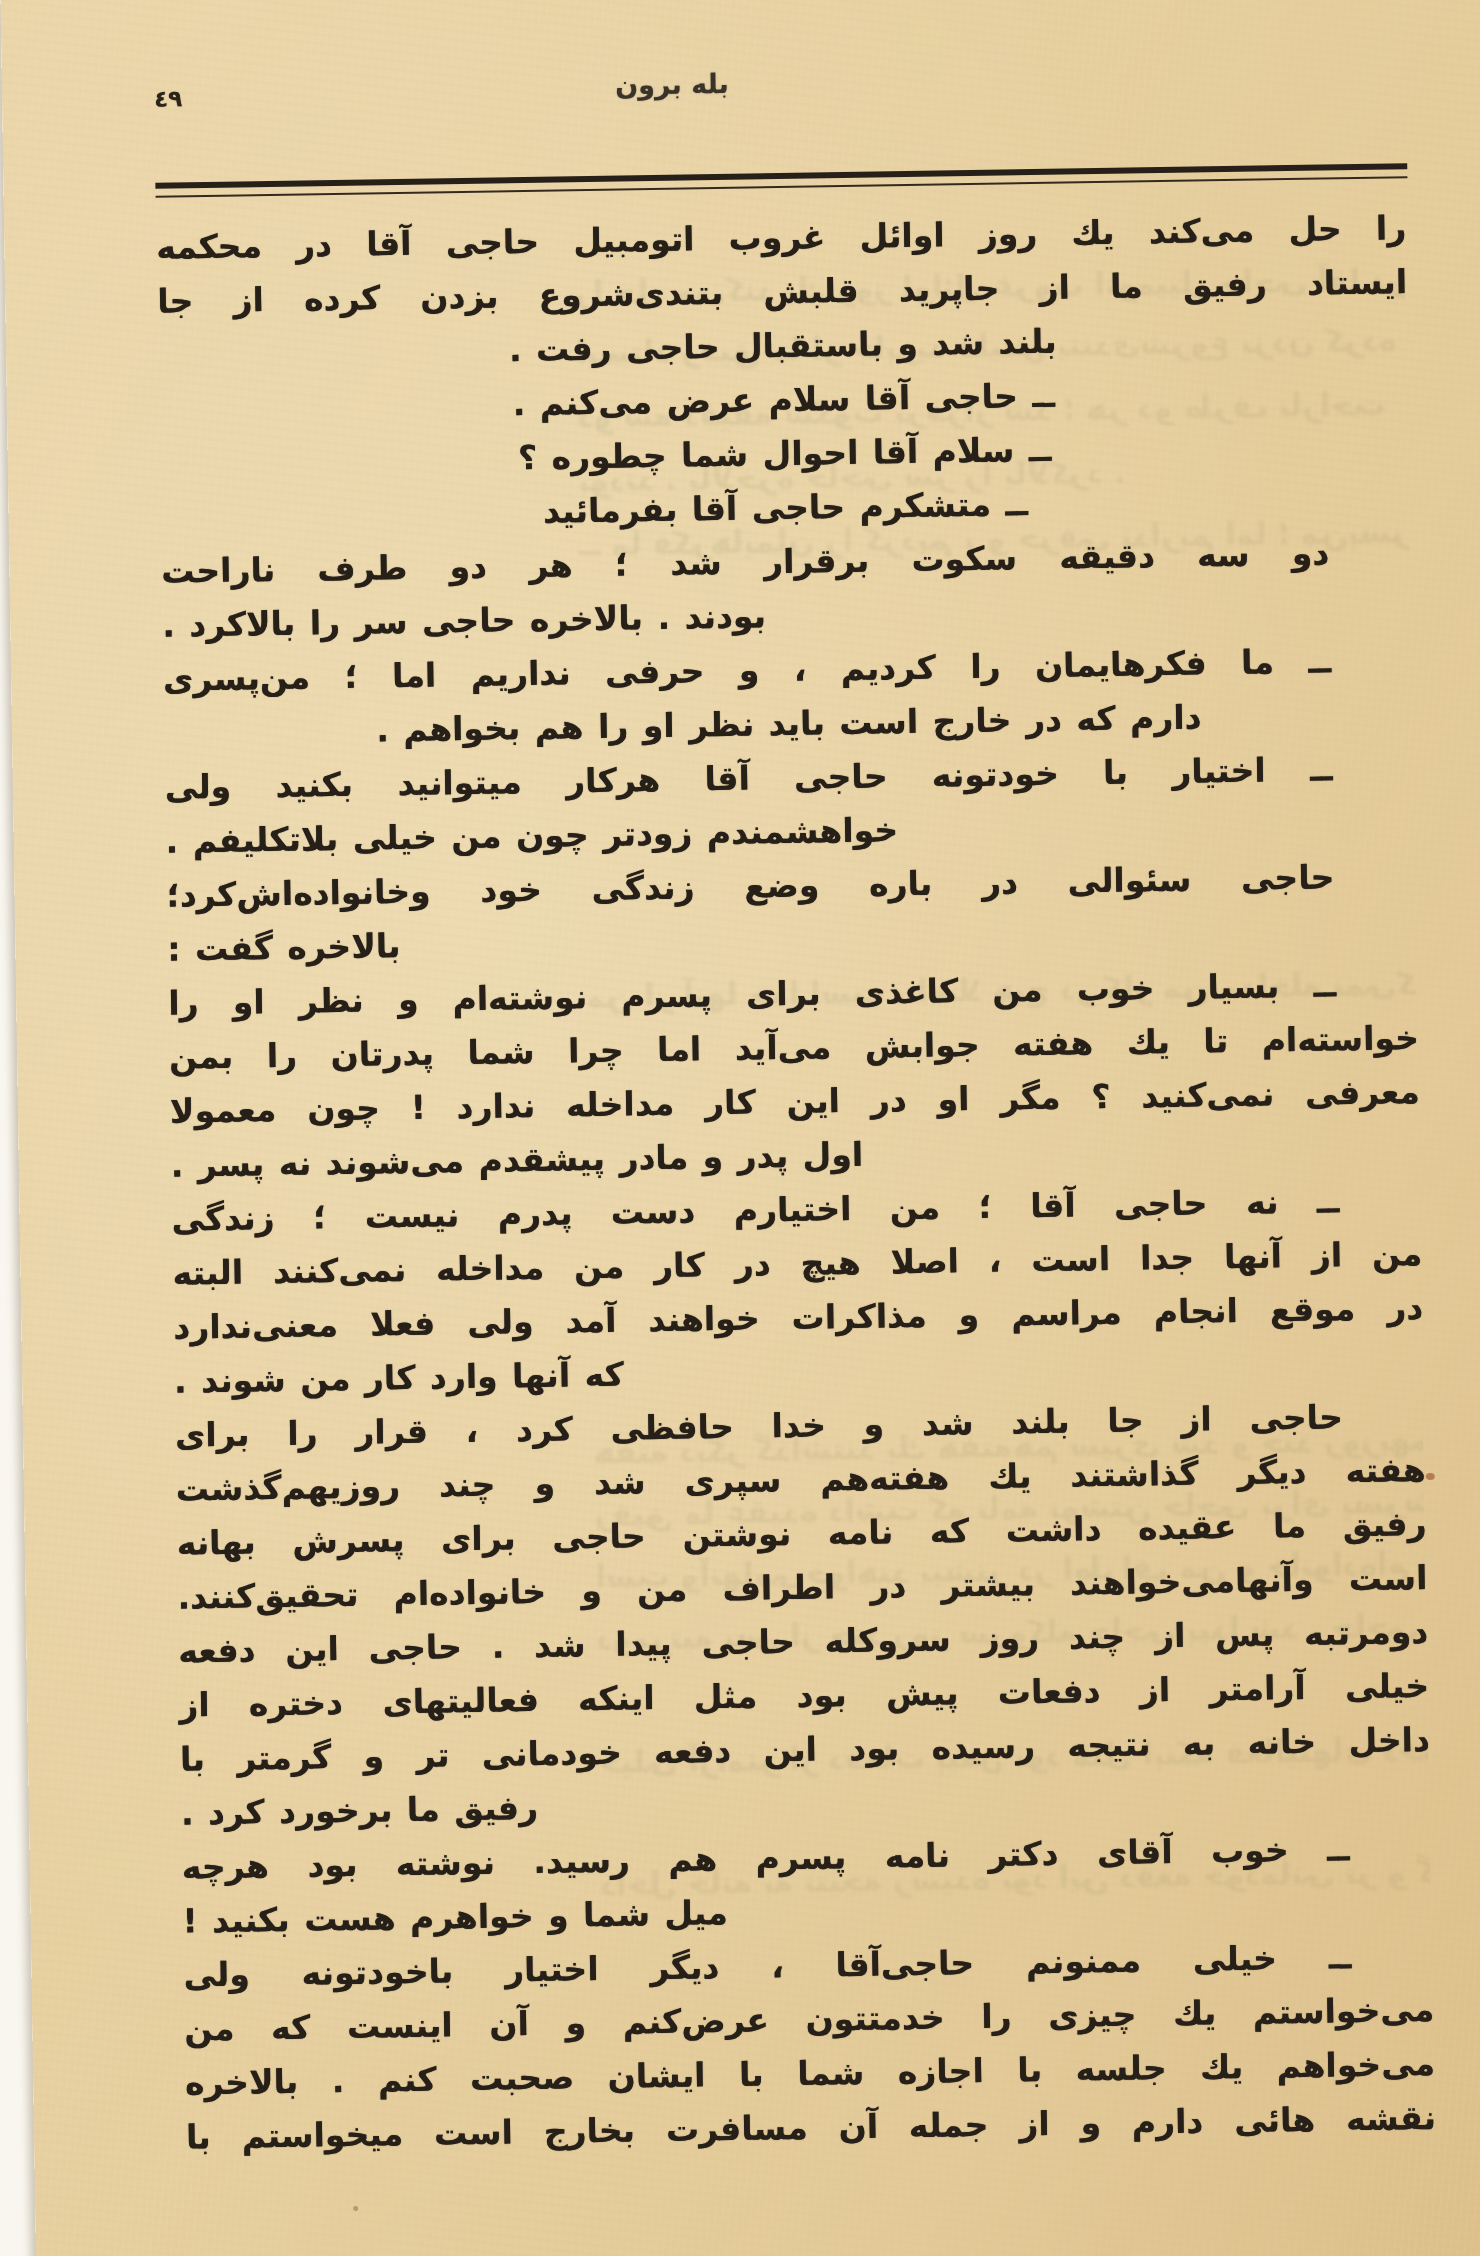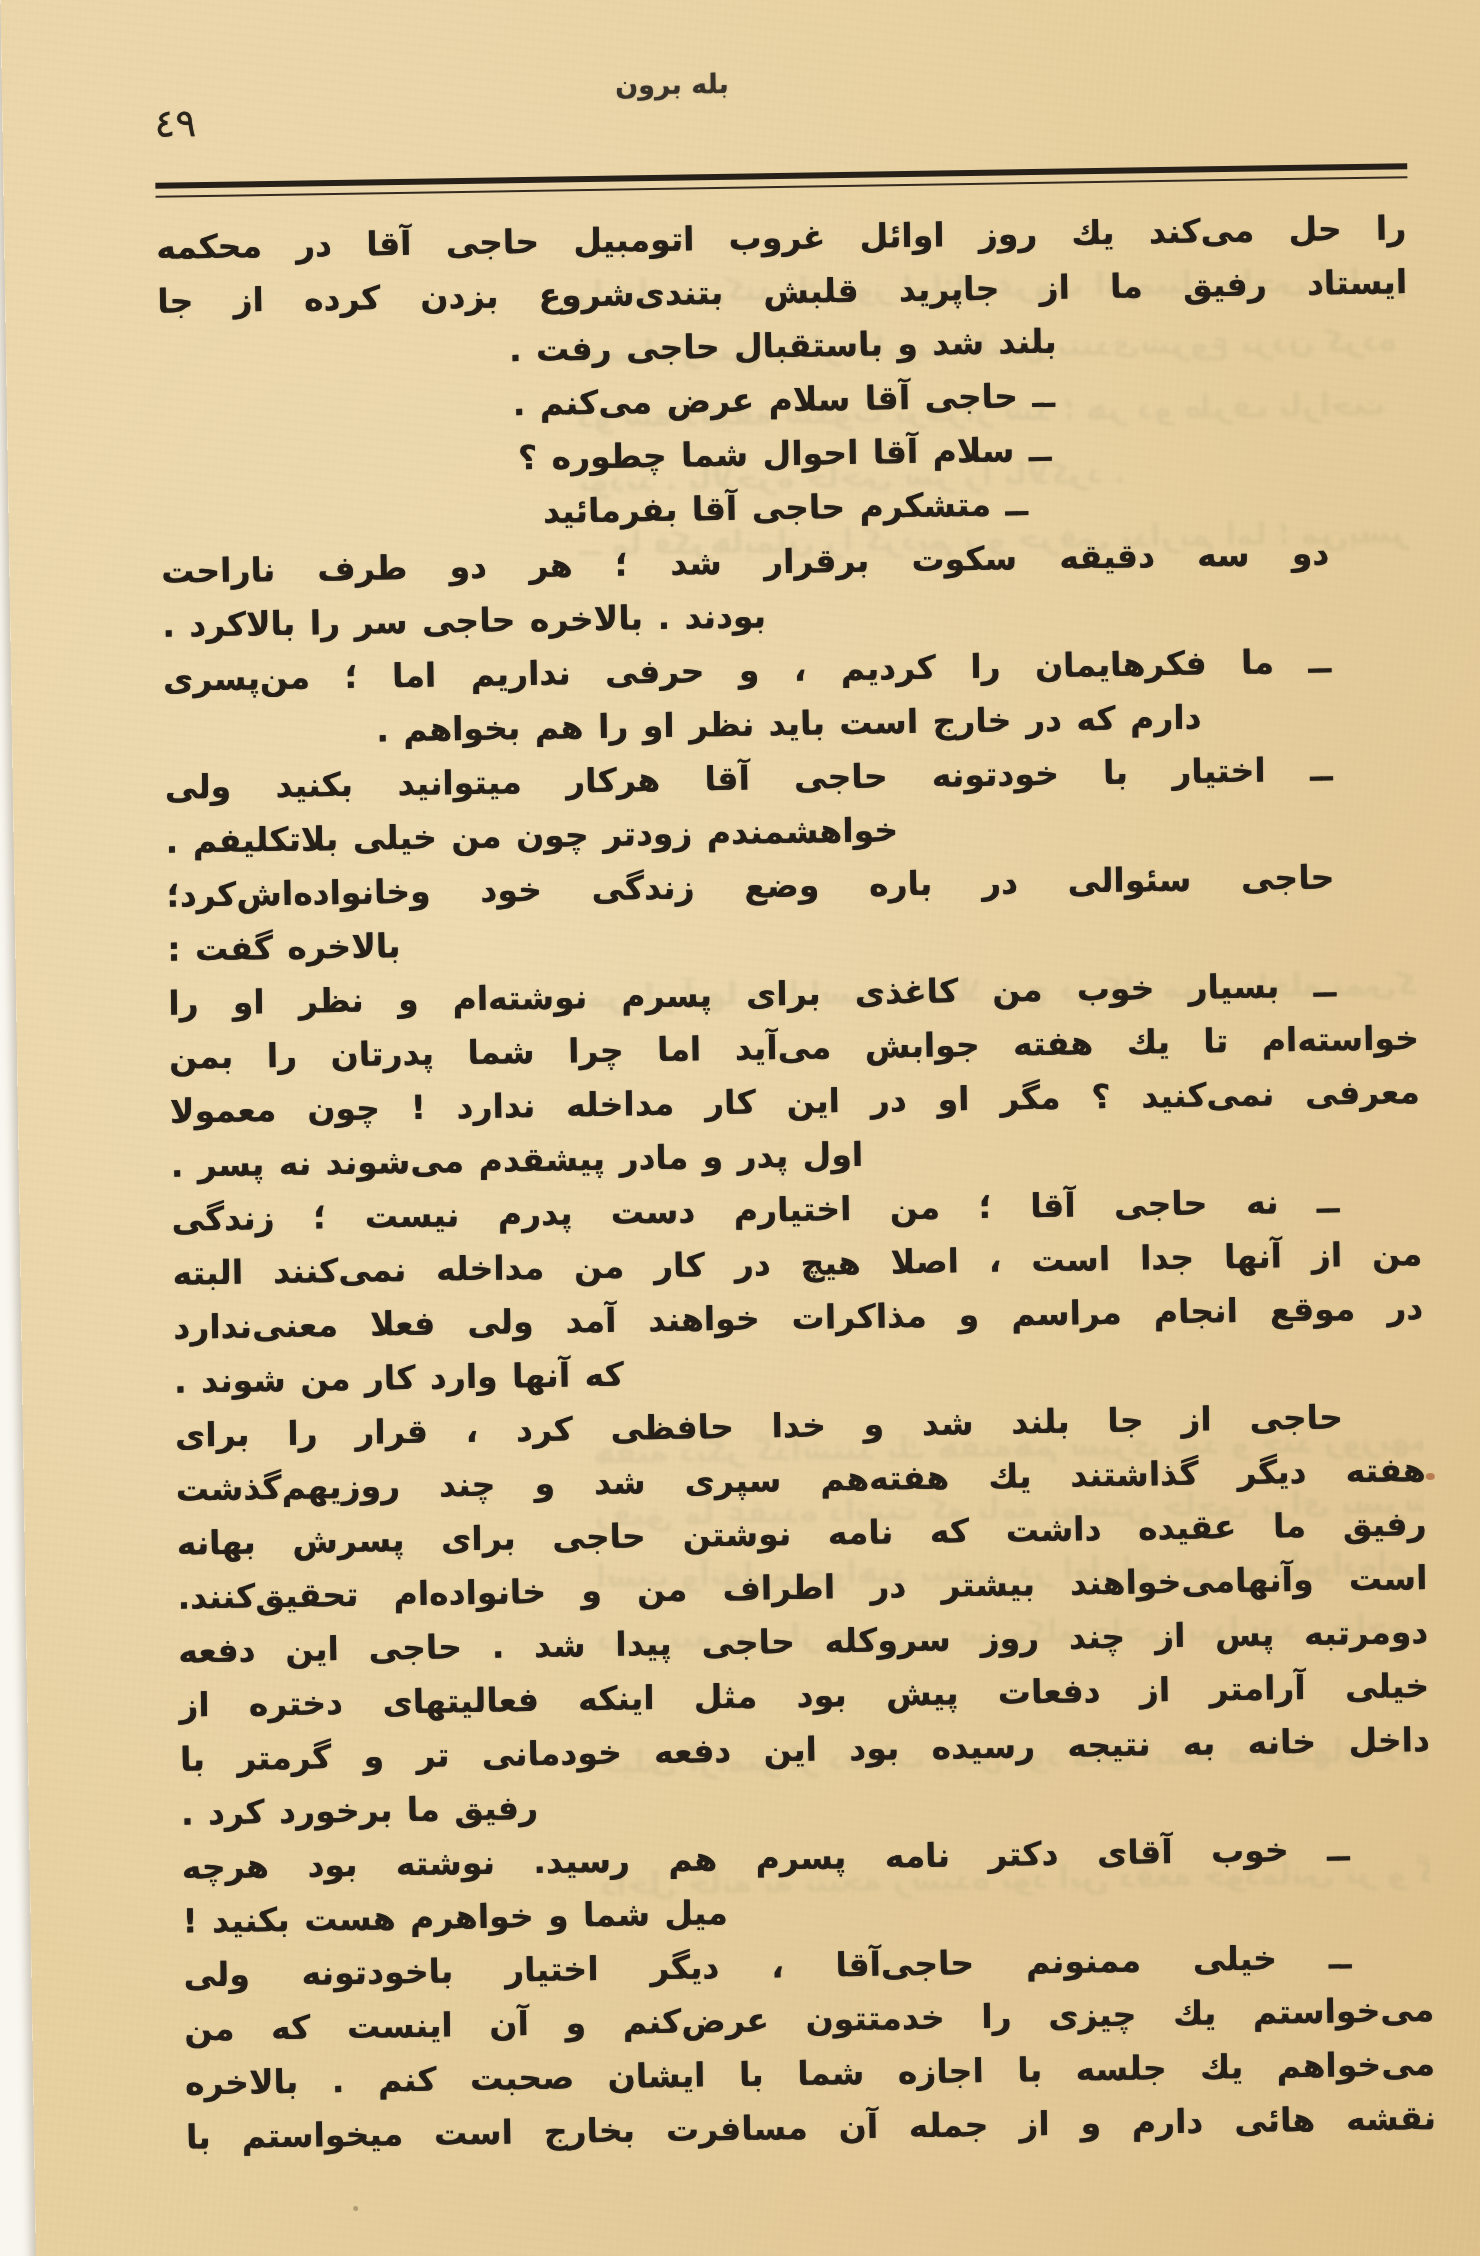--- a/index.html
+++ b/index.html
@@ -19,22 +19,22 @@
     box-shadow:-5px 3px 8px rgba(120,105,80,0.35);
   }
   .texture{
     position:absolute;inset:0;pointer-events:none;opacity:.5;
     background:
       repeating-linear-gradient(7deg, rgba(180,150,100,0.04) 0 3px, rgba(0,0,0,0) 3px 9px),
       repeating-linear-gradient(96deg, rgba(255,255,255,0.05) 0 2px, rgba(0,0,0,0) 2px 7px);
   }
   
   .page-number{
-    position:absolute;top:120px;left:152px;
-    font-size:39px;font-weight:normal;color:#2b241b;
+    position:absolute;top:105px;left:152px;
+    font-size:23px;font-weight:bold;color:#2b241b;
     text-shadow:0 0 1px rgba(43,36,27,.65);
   }
   .page-title{
     position:absolute;top:96px;left:560px;width:220px;text-align:center;
     font-size:27px;font-weight:bold;color:#3a332a;direction:rtl;
     text-shadow:0 0 1.5px rgba(58,51,42,.5);
     letter-spacing:1px;
   }
   .header-rule{
     position:absolute;top:202px;left:152px;width:1252px;height:7px;

